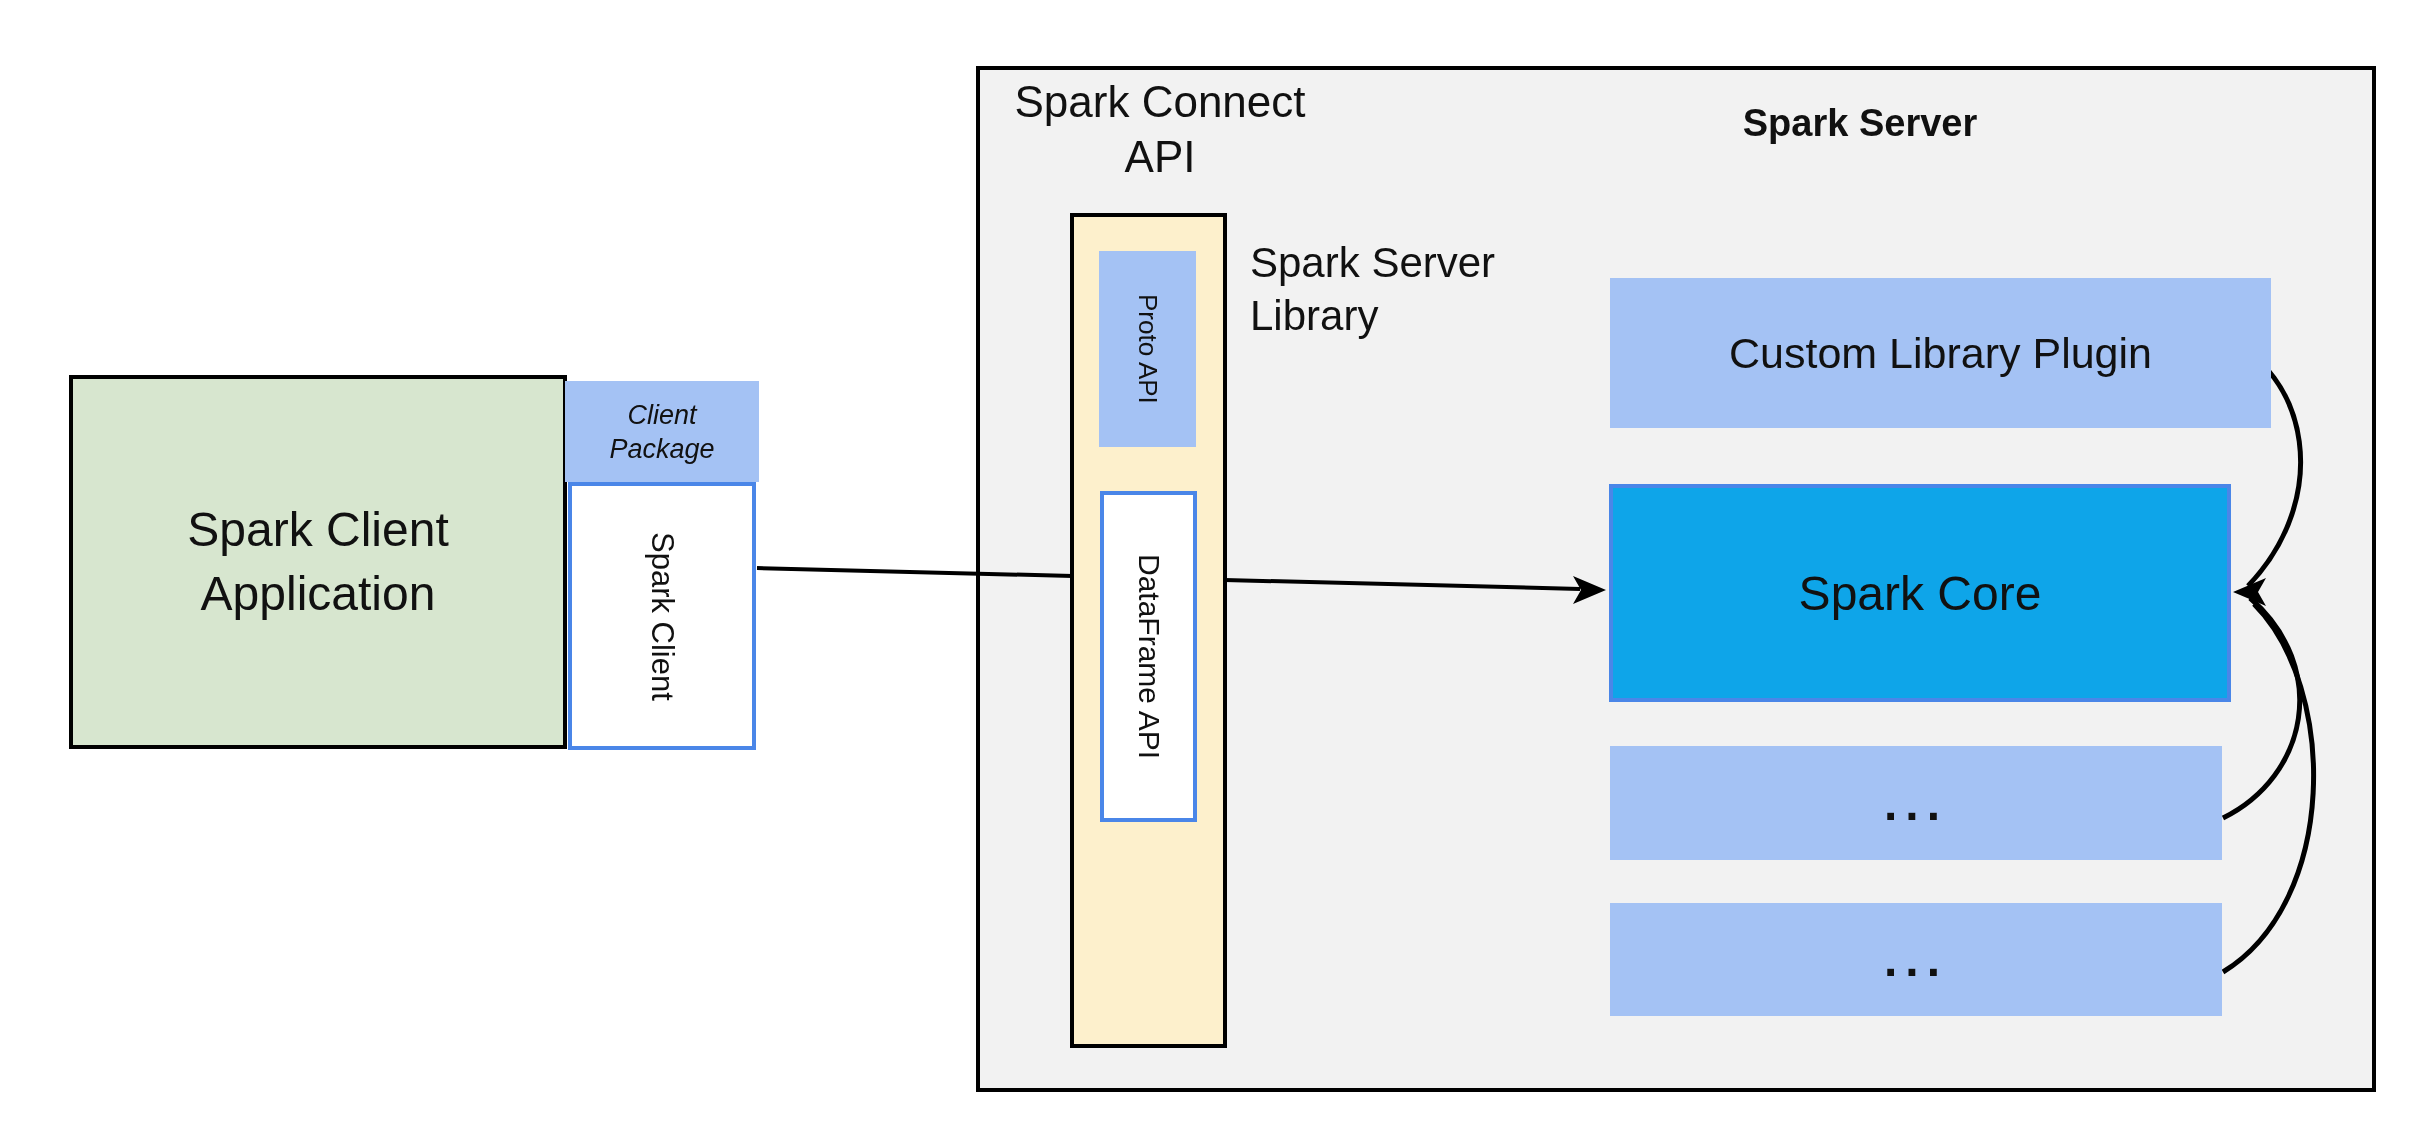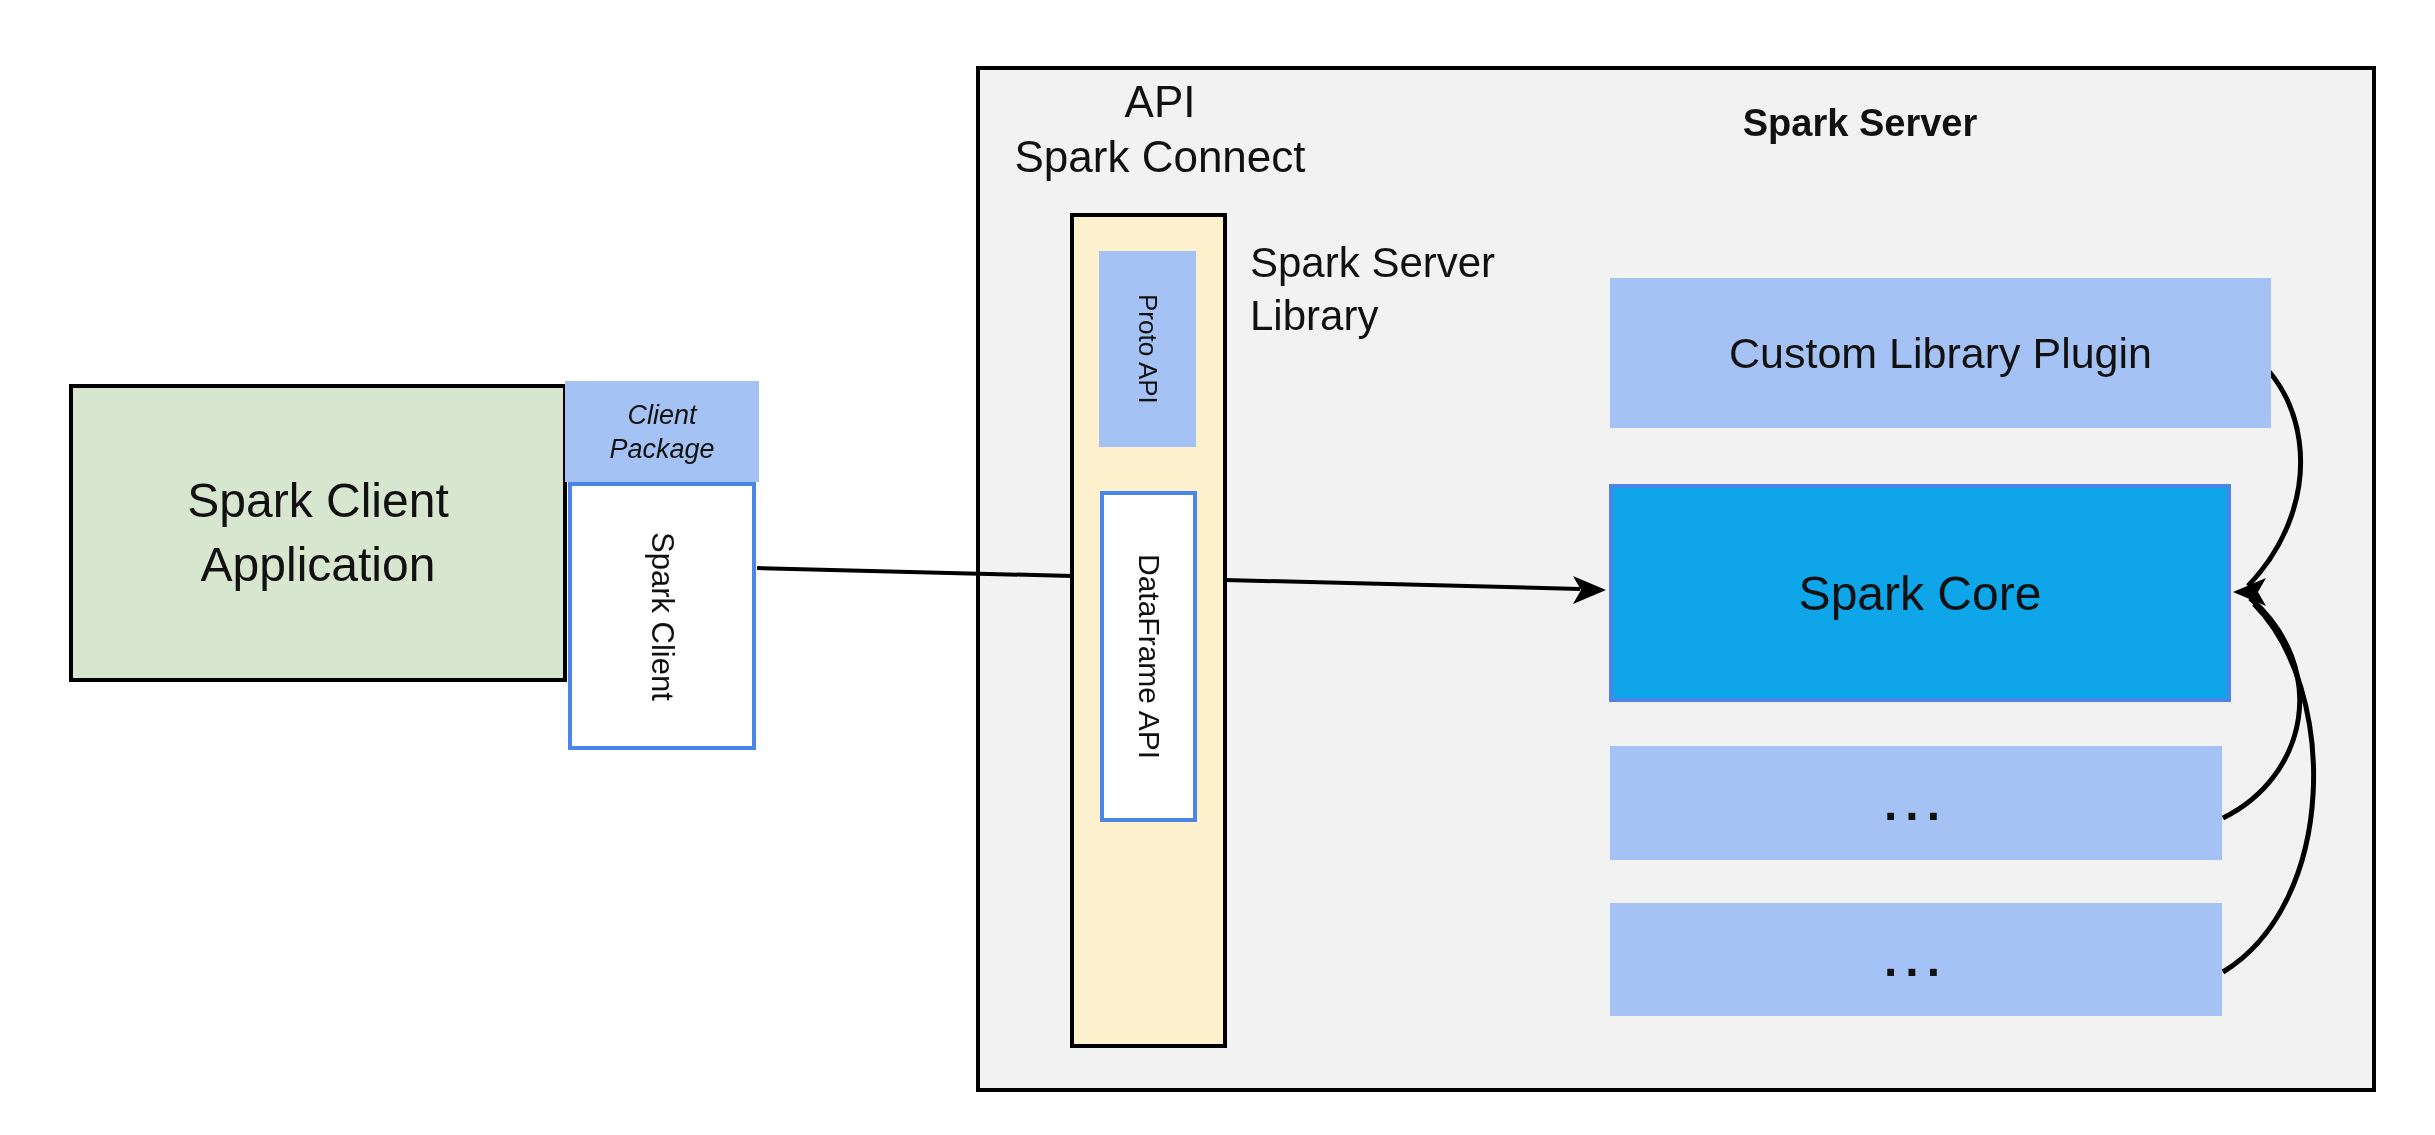--- a/index.html
+++ b/index.html
@@ -8,21 +8,21 @@
     --blue-border:#4a86e8; --line-color:#000000; --text-color:#111111;
   }
   html,body{margin:0;padding:0;background:var(--page-bg);}
   .canvas{position:relative;width:2435px;height:1135px;background:var(--page-bg);
     font-family:"Liberation Sans",sans-serif;color:var(--text-color);overflow:hidden;}
   .abs{position:absolute;box-sizing:border-box;}
   .box{position:absolute;box-sizing:border-box;display:flex;align-items:center;justify-content:center;text-align:center;}
   .z1{z-index:1}.z2{z-index:2}.z3{z-index:3}.z4{z-index:4}
 
   .outer{left:976px;top:66px;width:1400px;height:1026px;background:var(--container-fill);border:4px solid var(--container-border);}
-  .green{left:69px;top:384px;width:498px;height:298px;background:var(--green-fill);border:4px solid var(--container-border);
+  .green{left:69px;top:375px;width:498px;height:374px;background:var(--green-fill);border:4px solid var(--container-border);
     font-size:48px;line-height:64px;}
   .package{left:565px;top:381px;width:194px;height:101px;background:var(--blue-fill);font-size:27px;line-height:34px;font-style:italic;}
   .sparkclient{left:568px;top:482px;width:188px;height:268px;background:#ffffff;border:4px solid var(--blue-border);}
   .cream{left:1070px;top:213px;width:157px;height:835px;background:var(--cream-fill);border:4px solid var(--container-border);}
   .proto{left:1099px;top:251px;width:97px;height:196px;background:var(--blue-fill);}
   .dataframe{left:1100px;top:491px;width:97px;height:331px;background:#ffffff;border:4px solid var(--blue-border);}
   .plugin{left:1610px;top:278px;width:661px;height:150px;background:var(--blue-fill);font-size:43px;}
   .core{left:1609px;top:484px;width:622px;height:218px;background:#0ea5e9;border:4px solid var(--blue-border);font-size:48px;}
   .slot1{left:1610px;top:746px;width:612px;height:114px;background:var(--blue-fill);}
   .slot2{left:1610px;top:903px;width:612px;height:113px;background:var(--blue-fill);}
@@ -79,22 +79,22 @@
 
   <div class="box proto z4">
     <div class="vtext">Proto  API</div>
   </div>
 
   <div class="box dataframe z4">
     <div class="vtext">DataFrame API</div>
   </div>
 
   <div class="lbl connect-lbl z4">
+    <span>Spark Connect</span>
     <span>API</span>
-    <span>Spark Connect</span>
   </div>
 
   <div class="lbl library-lbl z4">
     <span>Spark Server</span>
     <span>Library</span>
   </div>
 
   <div class="lbl server-title z4">Spark Server</div>
 
   <div class="box plugin z3">

